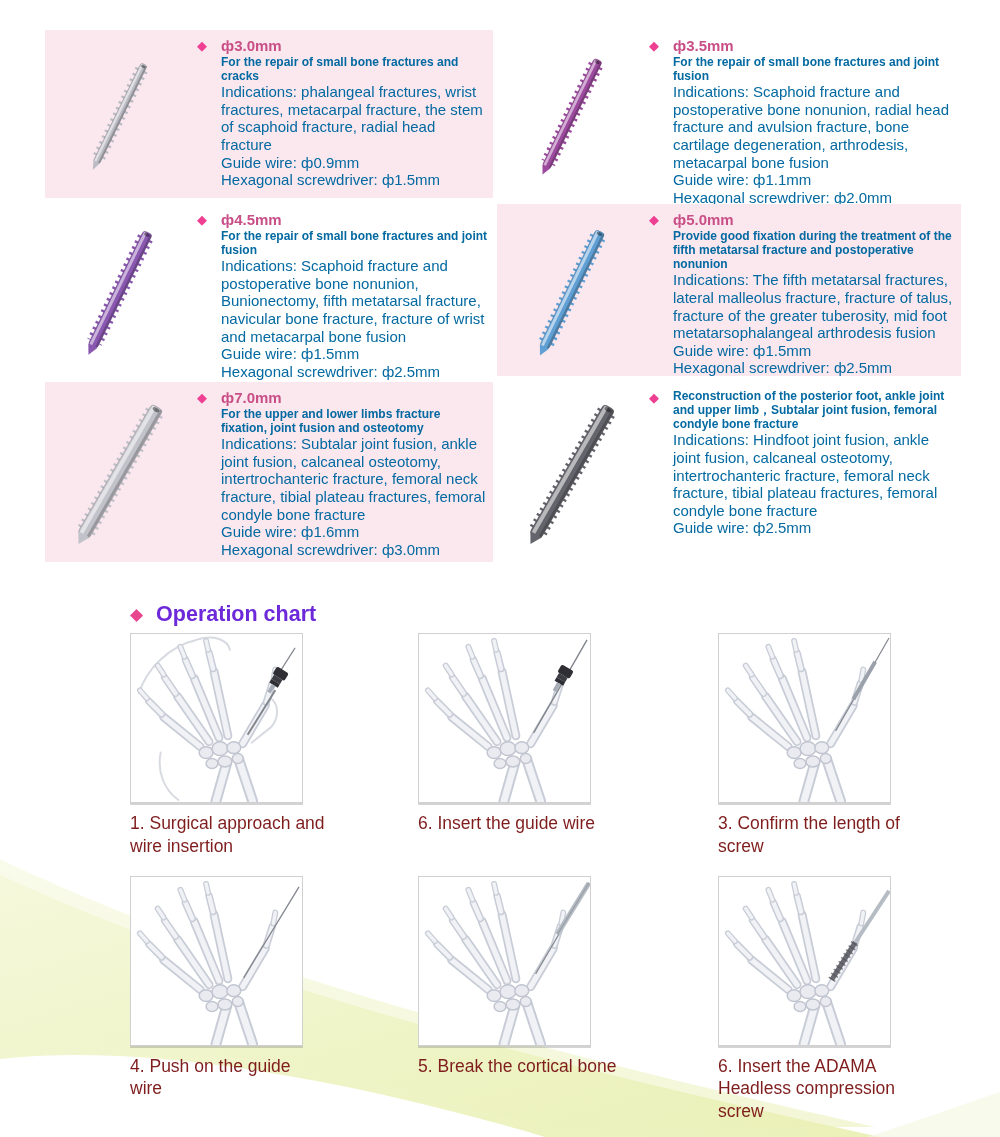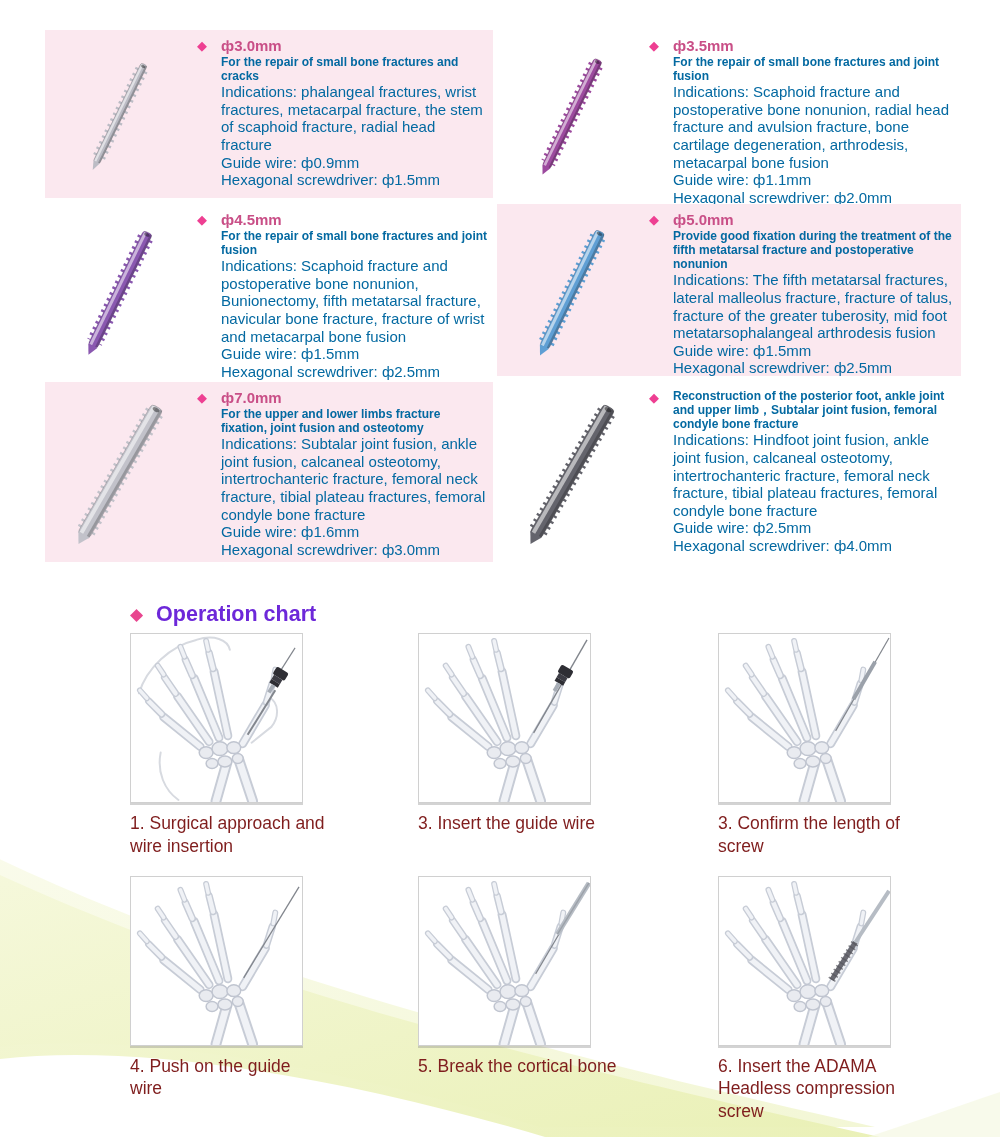--- a/index.html
+++ b/index.html
@@ -274,21 +274,20 @@
             <path class="rodf" d="M68.5,157 L75,168 L81.5,157 Z"></path>
             <ellipse class="socket" cx="75" cy="13" rx="3.6" ry="2"></ellipse>
           </g>
         </svg>
       </div>
       <div class="card-text">
         <span class="diamond">◆</span>
         <div class="p-headline">Reconstruction of the posterior foot, ankle joint and upper limb，Subtalar joint fusion, femoral condyle bone fracture</div>
         <p class="p-body"><span>Indications:</span> <span>Hindfoot joint fusion, ankle joint fusion, calcaneal osteotomy, intertrochanteric fracture, femoral neck fracture, tibial plateau fractures, femoral condyle bone fracture</span></p>
         <p class="p-body"><span>Guide wire:</span> <span>ф2.5mm</span></p>
-        <p class="p-body"><span>Hexagonal screwdriver:</span> <span>ф4.0mm</span></p>
       </div>
     </div>
   </div>
 
   <div class="operation">
     <div class="op-heading">
       <span class="op-diamond">◆</span>
       <span class="op-title">Operation chart</span>
     </div>
 
@@ -310,21 +309,21 @@
       <div class="cell">
         <div class="step-box">
           <svg viewBox="0 0 173 170">
             <use href="#hand-skel"></use>
             <line class="wire" x1="116" y1="100" x2="170" y2="6" stroke-width="1.4"></line>
             <g transform="translate(146,42) rotate(30)">
                 <use href="#chuck-device"></use>
               </g>
           </svg>
         </div>
-        <div class="step-caption">3. Insert the guide wire</div>
+        <div class="step-caption">6. Insert the guide wire</div>
       </div>
       <div class="cell">
         <div class="step-box">
           <svg viewBox="0 0 173 170">
             <use href="#hand-skel"></use>
             <line class="wire" x1="118" y1="98" x2="172" y2="4" stroke-width="1.2"></line>
             <line x1="136" y1="66" x2="158" y2="28" stroke="#9ba1aa" stroke-width="4"></line>
           </svg>
         </div>
         <div class="step-caption">3. Confirm the length of screw</div>

